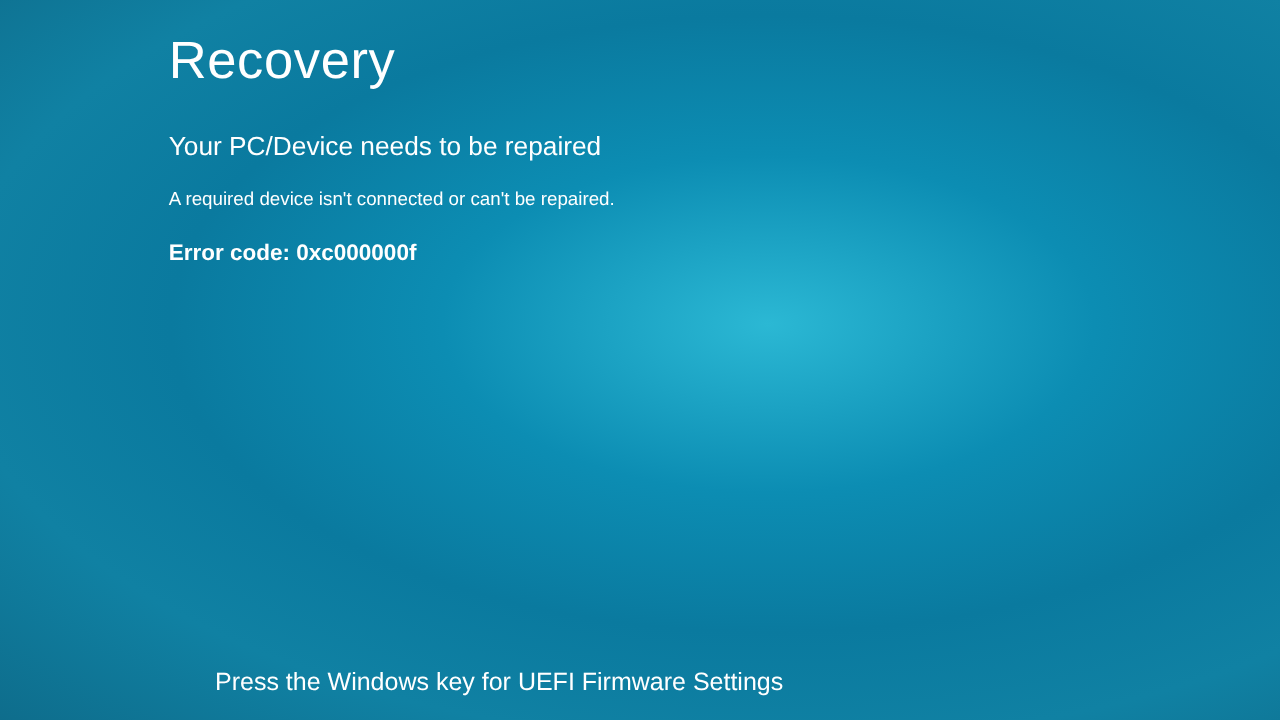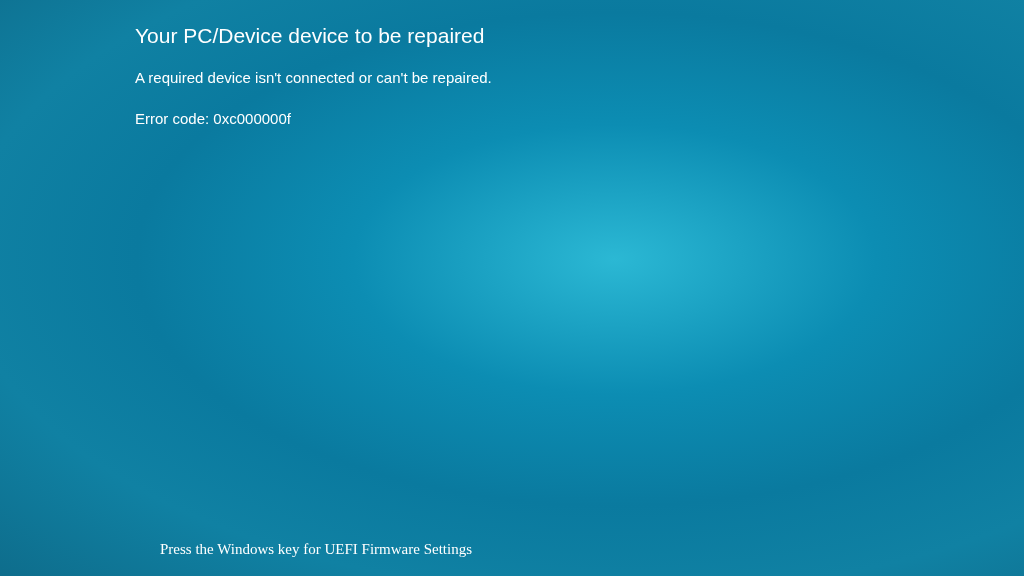--- a/index.html
+++ b/index.html
@@ -33,40 +33,40 @@
       font-weight: 400;
       margin-bottom: 20px;
     }
     .message {
       font-size: 15px;
       font-weight: 400;
       margin-bottom: 22px;
       line-height: 1.3;
     }
     .error-code {
-      font-size: 15px;
-      font-weight: 400;
+      font-size: 18px;
+      font-weight: 700;
       margin-bottom: 26px;
     }
     .instructions {
       font-size: 15px;
       font-weight: 400;
       line-height: 1.75;
       max-width: 760px;
     }
     .footer {
       position: absolute;
       bottom: 18px;
-      left: 160px;
-      font-size: 15px;
+      left: 172px;
+      font-size: 20px;
       font-weight: 400;
-      font-family: Liberation Serif, serif;
     }
   </style>
 </head>
 <body>
 
 <div class="content">
-  <div class="subtitle">Your PC/Device device to be repaired</div>
+  <h1 class="title">Recovery</h1>
+  <div class="subtitle">Your PC/Device needs to be repaired</div>
   <div class="message">A required device isn't connected or can't be repaired.</div>
   <div class="error-code">Error code: 0xc000000f</div>
   <div class="footer">Press the Windows key for UEFI Firmware Settings</div>
 </div>
 
 </body></html>

